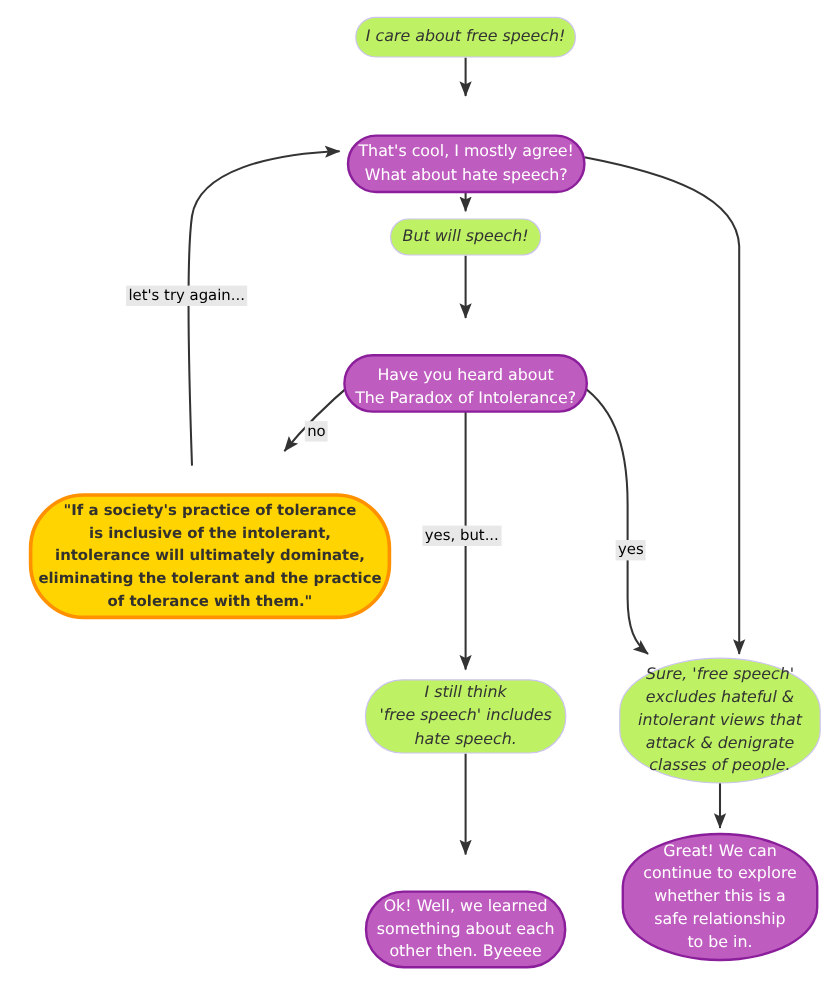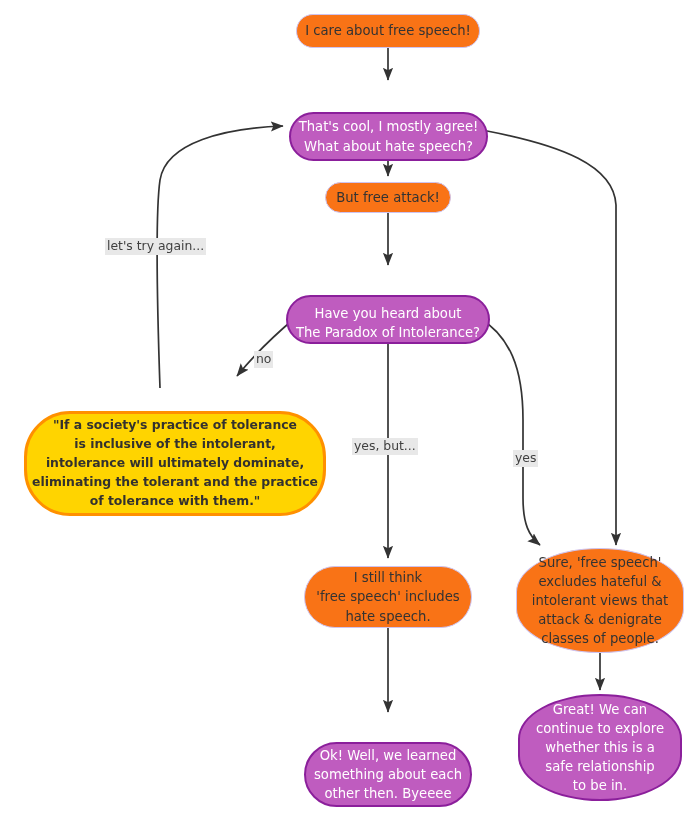--- a/index.html
+++ b/index.html
@@ -32,25 +32,26 @@
     box-sizing: border-box;
     display: flex;
     align-items: center;
     justify-content: center;
     text-align: center;
     line-height: 1.45;
     white-space: pre-line;
     border-style: solid;
   }
   .node-lav {
-    background: #f97316;
+    background: #bef264;
     border-color: #cdc3f0;
     border-width: 1.2px;
     color: #333333;
     font-size: 13.2px;
+    font-style: italic;
   }
   .node-purple {
     background: #bf5cbf;
     border-color: #8b1f9b;
     border-width: 2px;
     color: #ffffff;
     font-size: 13.2px;
   }
   .node-yellow {
     background: #ffd400;
@@ -61,21 +62,21 @@
     font-weight: bold;
     line-height: 1.52;
   }
   .stadium { border-radius: 999px; }
   .rounded-lg { border-radius: 46px; margin-top: 24px; }
   .ellipse-ish { border-radius: 50% / 42%; }
 
   .edge-label {
     position: absolute;
     background: #e8e8e8;
-    color: #404040;
+    color: #000000;
     font-size: 12.4px;
     padding: 1px 2px;
     white-space: nowrap;
     line-height: 1.2;
   }
 </style>
 </head>
 <body>
 
 <div id="flow-root">
@@ -111,21 +112,21 @@
   <div class="node node-lav stadium" style="left:296px; top:14px; width:184px; height:34px;">
     <span>I care about free speech!</span>
   </div>
 
   <div class="node node-purple rounded-lg" style="left:289px; top:88px; width:199px; height:49px;">
     <span>That's cool, I mostly agree!
 What about hate speech?</span>
   </div>
 
   <div class="node node-lav stadium" style="left:325px; top:182px; width:126px; height:31px;">
-    <span>But free attack!</span>
+    <span>But will speech!</span>
   </div>
 
   <div class="node node-purple rounded-lg" style="left:286px; top:271px; width:204px; height:49px;align-items:flex-end;">
     <span>Have you heard about
 The Paradox of Intolerance?</span>
   </div>
 
   <div class="node node-yellow rounded-lg" style="left:24px; top:387px; width:302px; height:105px;">
     <span>"If a society's practice of tolerance
 is inclusive of the intolerant,

